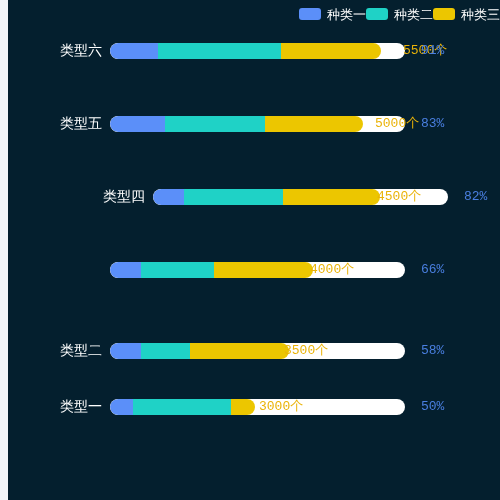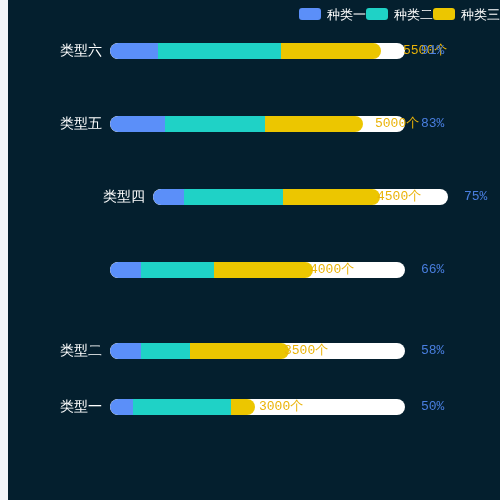--- a/index.html
+++ b/index.html
@@ -152,21 +152,21 @@
         <div class="pct-label" style="left: 413px;">83%</div>
       </div>
       <div class="row" style="top: 186px; margin-left: 43px;">
         <div class="row-label">类型四</div>
         <div class="track">
           <div class="seg seg-blue" style="left: 0px; width: 30.975px; background: rgb(91, 143, 249);"></div>
           <div class="seg seg-teal" style="left: 30.975px; width: 99.12px; background: rgb(31, 210, 198);"></div>
           <div class="seg seg-gold" style="left: 130.095px; width: 97.055px; background: rgb(236, 198, 0);"></div>
         </div>
         <div class="count-label" style="left: 326px;">4500个</div>
-        <div class="pct-label" style="left: 413px;">75%</div>
+        <div class="pct-label" style="left: 413px;">82%</div>
       </div>
       <div class="row" style="top: 259px;">
         <div class="track">
           <div class="seg seg-blue" style="left: 0px; width: 30.975px; background: rgb(91, 143, 249);"></div>
           <div class="seg seg-teal" style="left: 30.975px; width: 72.865px; background: rgb(31, 210, 198);"></div>
           <div class="seg seg-gold" style="left: 103.84px; width: 99.12px; background: rgb(236, 198, 0);"></div>
         </div>
         <div class="count-label" style="left: 302px;">4000个</div>
         <div class="pct-label" style="left: 413px;">66%</div>
       </div>

